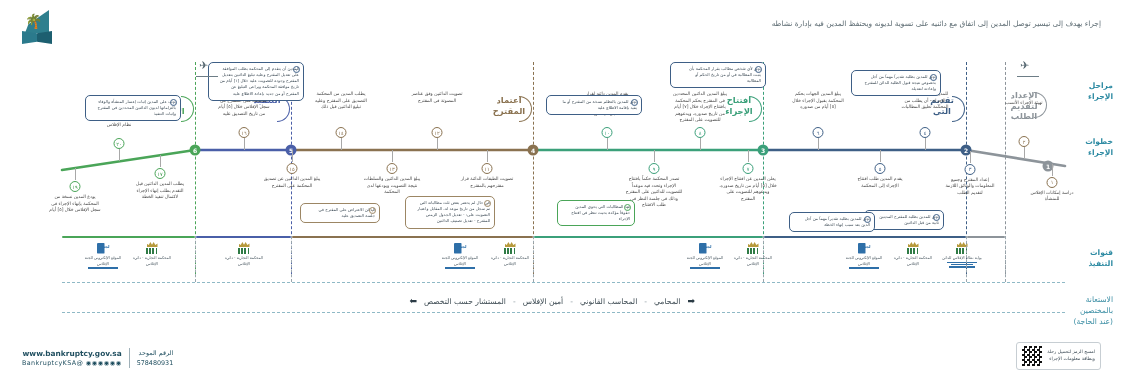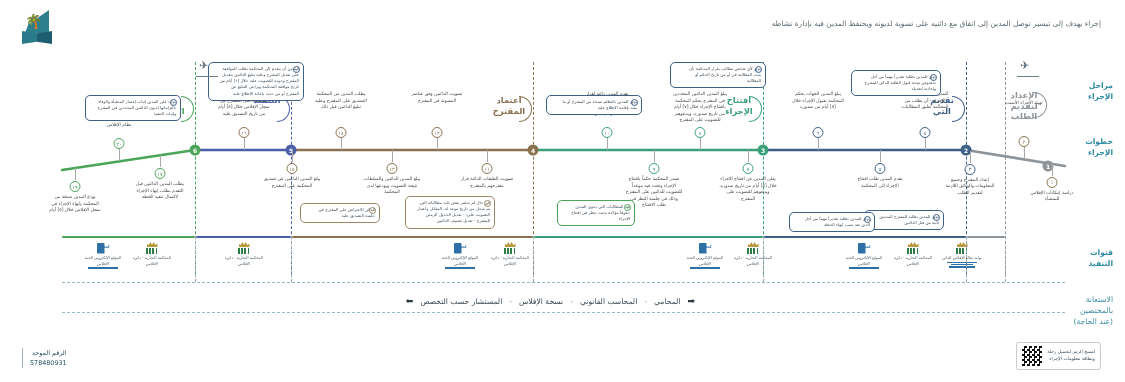--- a/index.html
+++ b/index.html
@@ -417,32 +417,39 @@
   <div class="plane-rule" style="left:196px; top:76px;"></div>
   <div class="plane" style="left:1020px; top:59px;">✈</div>
   <div class="plane-rule" style="left:1017px; top:76px;"></div>
 
   <div class="spec-row" style="right:430px; top:296px;">
     <span class="arw">➡</span>
     <span>المحامي</span>
     <span class="dot">-</span>
     <span>المحاسب القانوني</span>
     <span class="dot">-</span>
-    <span>نسخة الإفلاس</span>
+    <span>أمين الإفلاس</span>
     <span class="dot">-</span>
     <span>المستشار حسب التخصص</span>
     <span class="arw">⬅</span>
   </div>
 
   <div class="foot-left">
     <div class="foot-unified">
       <div>الرقم الموحد</div>
       <div>578480931</div>
     </div>
     <div class="foot-div"></div>
+    <div>
+      <div class="foot-web">www.bankruptcy.gov.sa</div>
+      <div class="foot-social">
+        <span>◉◉◉◉◉◉</span>
+        <span>@BankruptcyKSA</span>
+      </div>
+    </div>
   </div>
 
   <div class="qr-box">
     <div class="qr-cap" style="white-space:pre-line">امسح الرمز لتحميل رحلة
 وبطاقة معلومات الإجراء</div>
     <div class="qr-img"></div>
   </div>
 
 </div>
 

